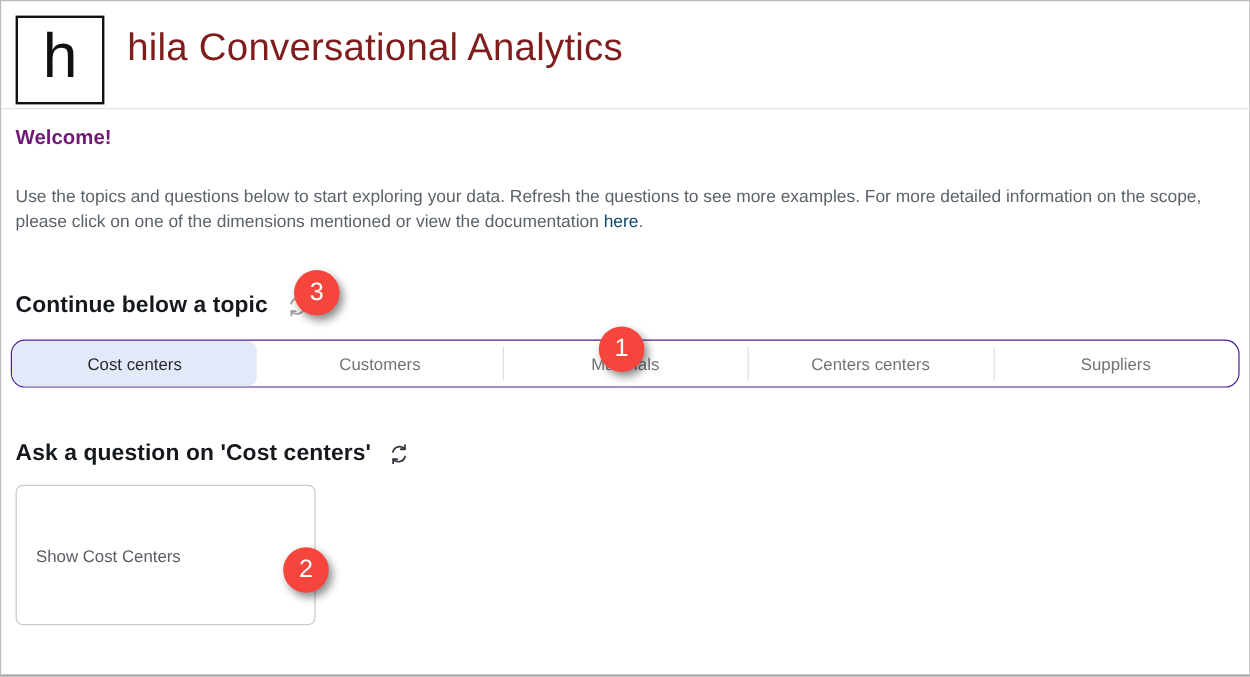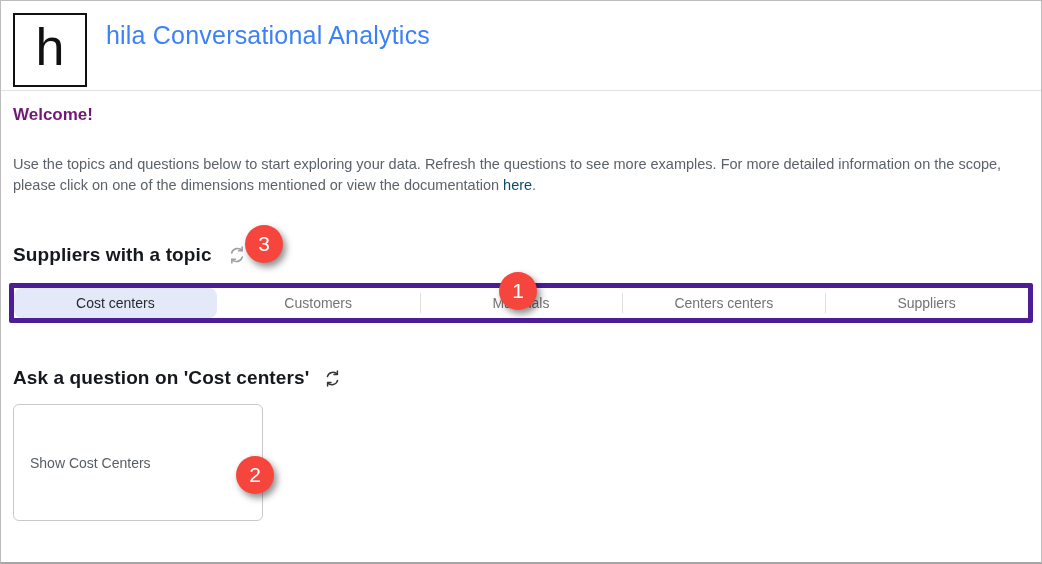--- a/index.html
+++ b/index.html
@@ -33,23 +33,23 @@
     display: flex;
     align-items: center;
     justify-content: center;
     font-size: 52px;
     line-height: 1;
     color: #111111;
     padding-bottom: 6px;
   }
   .app-title {
     margin: 8px 0 0 19px;
-    font-size: 25px;
+    font-size: 32px;
     font-weight: 400;
-    color: #3b82f6;
+    color: #7f1d1d;
     letter-spacing: 0.2px;
   }
 
   
   .main { padding: 0 12px; }
 
   .welcome-heading {
     margin: 14px 0 0 0;
     font-size: 17px;
     font-weight: 700;
@@ -91,22 +91,22 @@
     align-items: center;
   }
   .refresh-topics { color: #9aa0a6; }
   .refresh-questions { color: #33373c; margin-left: 13px; }
 
   
   .tab-bar {
     margin: 17px -4px 0 -4px;
     height: 40px;
     box-sizing: border-box;
-    border: 5px solid #4c1d95;
-    border-radius: 2px;
+    border: 1px solid #4c1d95;
+    border-radius: 12px;
     background: #ffffff;
     display: flex;
     overflow: hidden;
   }
   .tab {
     flex: 1 1 0;
     display: flex;
     align-items: center;
     justify-content: center;
     font-size: 14px;
@@ -190,21 +190,21 @@
     <h2 class="welcome-heading">Welcome!</h2>
 
     
     <div class="intro">
       <div>Use the topics and questions below to start exploring your data. Refresh the questions to see more examples. For more detailed information on the scope,</div>
       <div><span>please click on one of the dimensions mentioned or view the documentation </span><a class="doc-link">here</a><span>.</span></div>
     </div>
 
     
     <div class="section-row topics-row">
-      <span class="section-heading">Suppliers with a topic</span>
+      <span class="section-heading">Continue below a topic</span>
       <button class="refresh-btn refresh-topics">
         <span style="display:flex;">
           <svg width="22" height="22" viewBox="0 0 24 24" fill="none" stroke="currentColor" stroke-width="1.7" stroke-linecap="round" stroke-linejoin="round">
             <path d="M6.2 9.8 A6.6 6.6 0 0 1 17.6 7.2"></path>
             <path d="M17.8 14.2 A6.6 6.6 0 0 1 6.4 16.8"></path>
             <path d="M17.6 3.4 v3.9 h-3.9"></path>
             <path d="M6.4 20.6 v-3.9 h3.9"></path>
           </svg>
         </span>
       </button>

